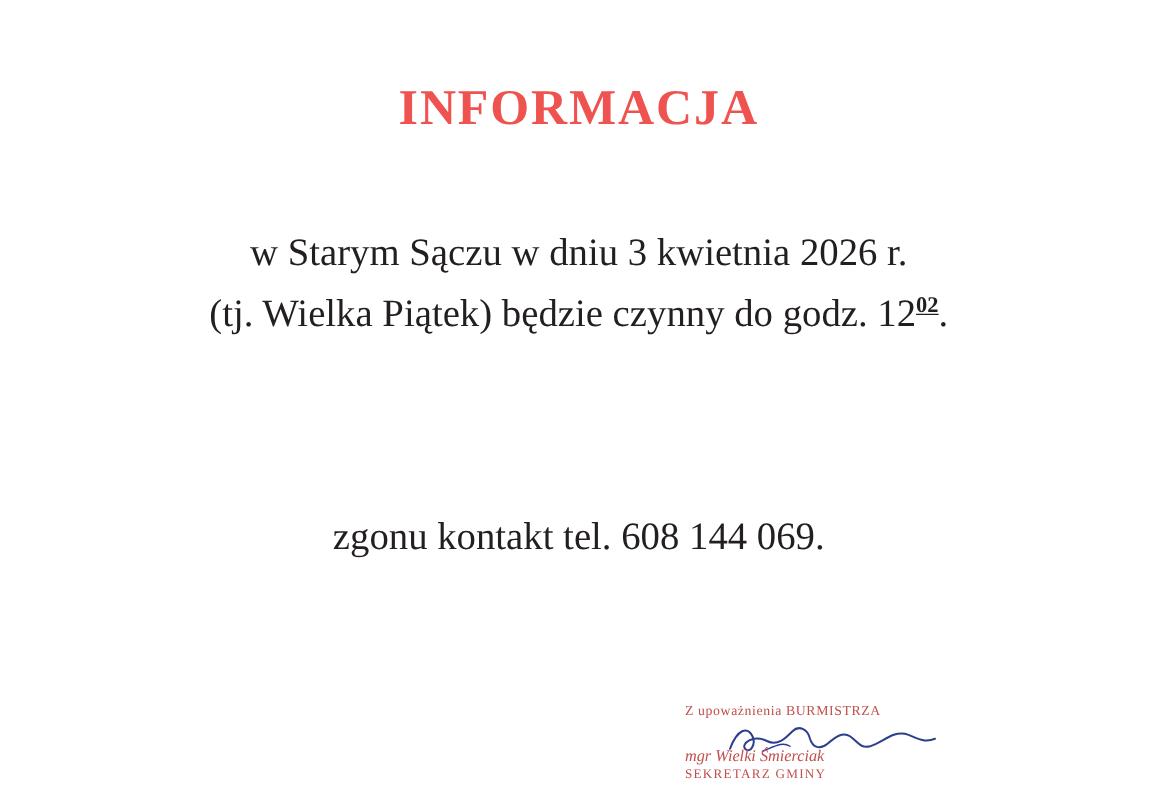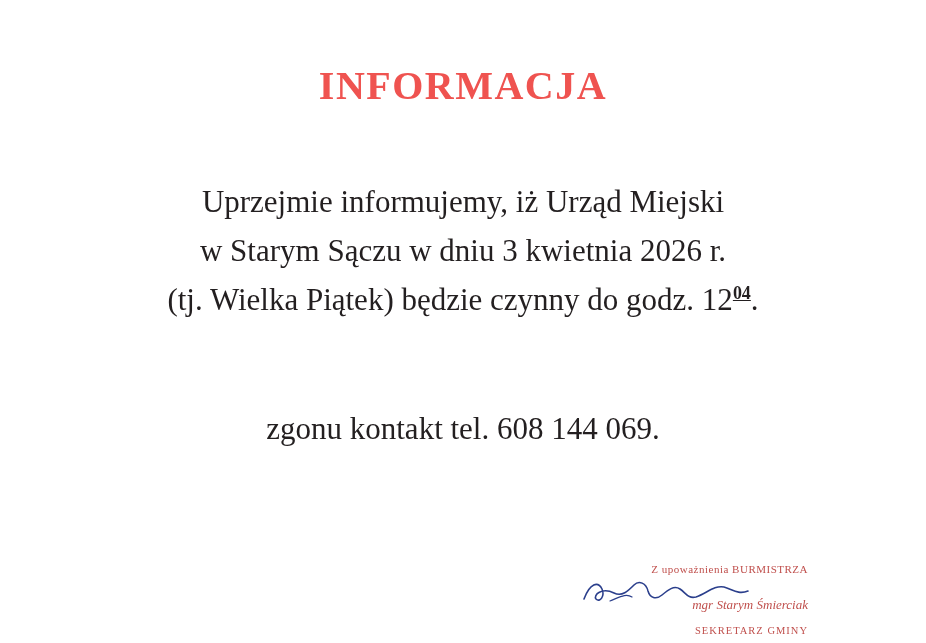--- a/index.html
+++ b/index.html
@@ -67,21 +67,21 @@
     font-weight: bold;
     letter-spacing: 0;
   }
 
   .signature {
     position: absolute;
     right: 118px;
     bottom: 8px;
     width: 260px;
     height: 72px;
-    text-align: right;
+    text-align: left;
     color: #c0504d;
     font-family: "Liberation Serif", serif;
   }
   .sig-top {
     font-size: 11px;
     letter-spacing: 0.5px;
     color: #c0504d;
     white-space: nowrap;
   }
   .sig-scribble {
@@ -98,43 +98,42 @@
     font-size: 13px;
     font-style: italic;
     color: #c0504d;
     white-space: nowrap;
   }
   .sig-role {
     font-size: 10.5px;
     letter-spacing: 1px;
     color: #c0504d;
     white-space: nowrap;
-    margin-top: 12px;
+    margin-top: 1px;
   }
 </style>
 </head>
 <body>
 
 <div class="notice">
 
   <div class="title">INFORMACJA</div>
 
   <div class="para para-1">
-    <span class="line">Uprzejmie informujemy, iż Urząd Miejski</span>
     <span class="line">w Starym Sączu w dniu 3 kwietnia 2026 r.</span>
-    <span class="line"><span>(tj. Wielka Piątek) </span><span class="bold">będzie czynny do godz. 12</span><sup class="hour">04</sup><span class="bold">.</span></span>
+    <span class="line"><span>(tj. Wielka Piątek) </span><span class="bold">będzie czynny do godz. 12</span><sup class="hour">02</sup><span class="bold">.</span></span>
   </div>
 
   <div class="para para-2">
     <span class="line">zgonu kontakt tel. 608 144 069.</span>
   </div>
 
   <div class="signature">
     <div class="sig-top">Z upoważnienia BURMISTRZA</div>
     <svg class="sig-scribble" viewBox="0 0 180 36">
       <path d="M8 26 C14 10, 22 8, 26 16 C29 23, 24 30, 20 26 C17 22, 26 14, 38 20 C46 24, 52 18, 58 12 C63 7, 70 10, 72 18 C74 25, 80 27, 86 22 C92 17, 98 12, 104 16 C110 20, 112 26, 120 24 C130 21, 138 12, 148 14 C156 16, 162 22, 172 18" fill="none" stroke="#2b3f8c" stroke-width="1.6" stroke-linecap="round"></path>
       <path d="M34 28 C44 24, 50 20, 56 24" fill="none" stroke="#2b3f8c" stroke-width="1.2" stroke-linecap="round"></path>
     </svg>
-    <div class="sig-name">mgr Starym Śmierciak</div>
+    <div class="sig-name">mgr Wielki Śmierciak</div>
     <div class="sig-role">SEKRETARZ GMINY</div>
   </div>
 
 </div>
 
 </body></html>

